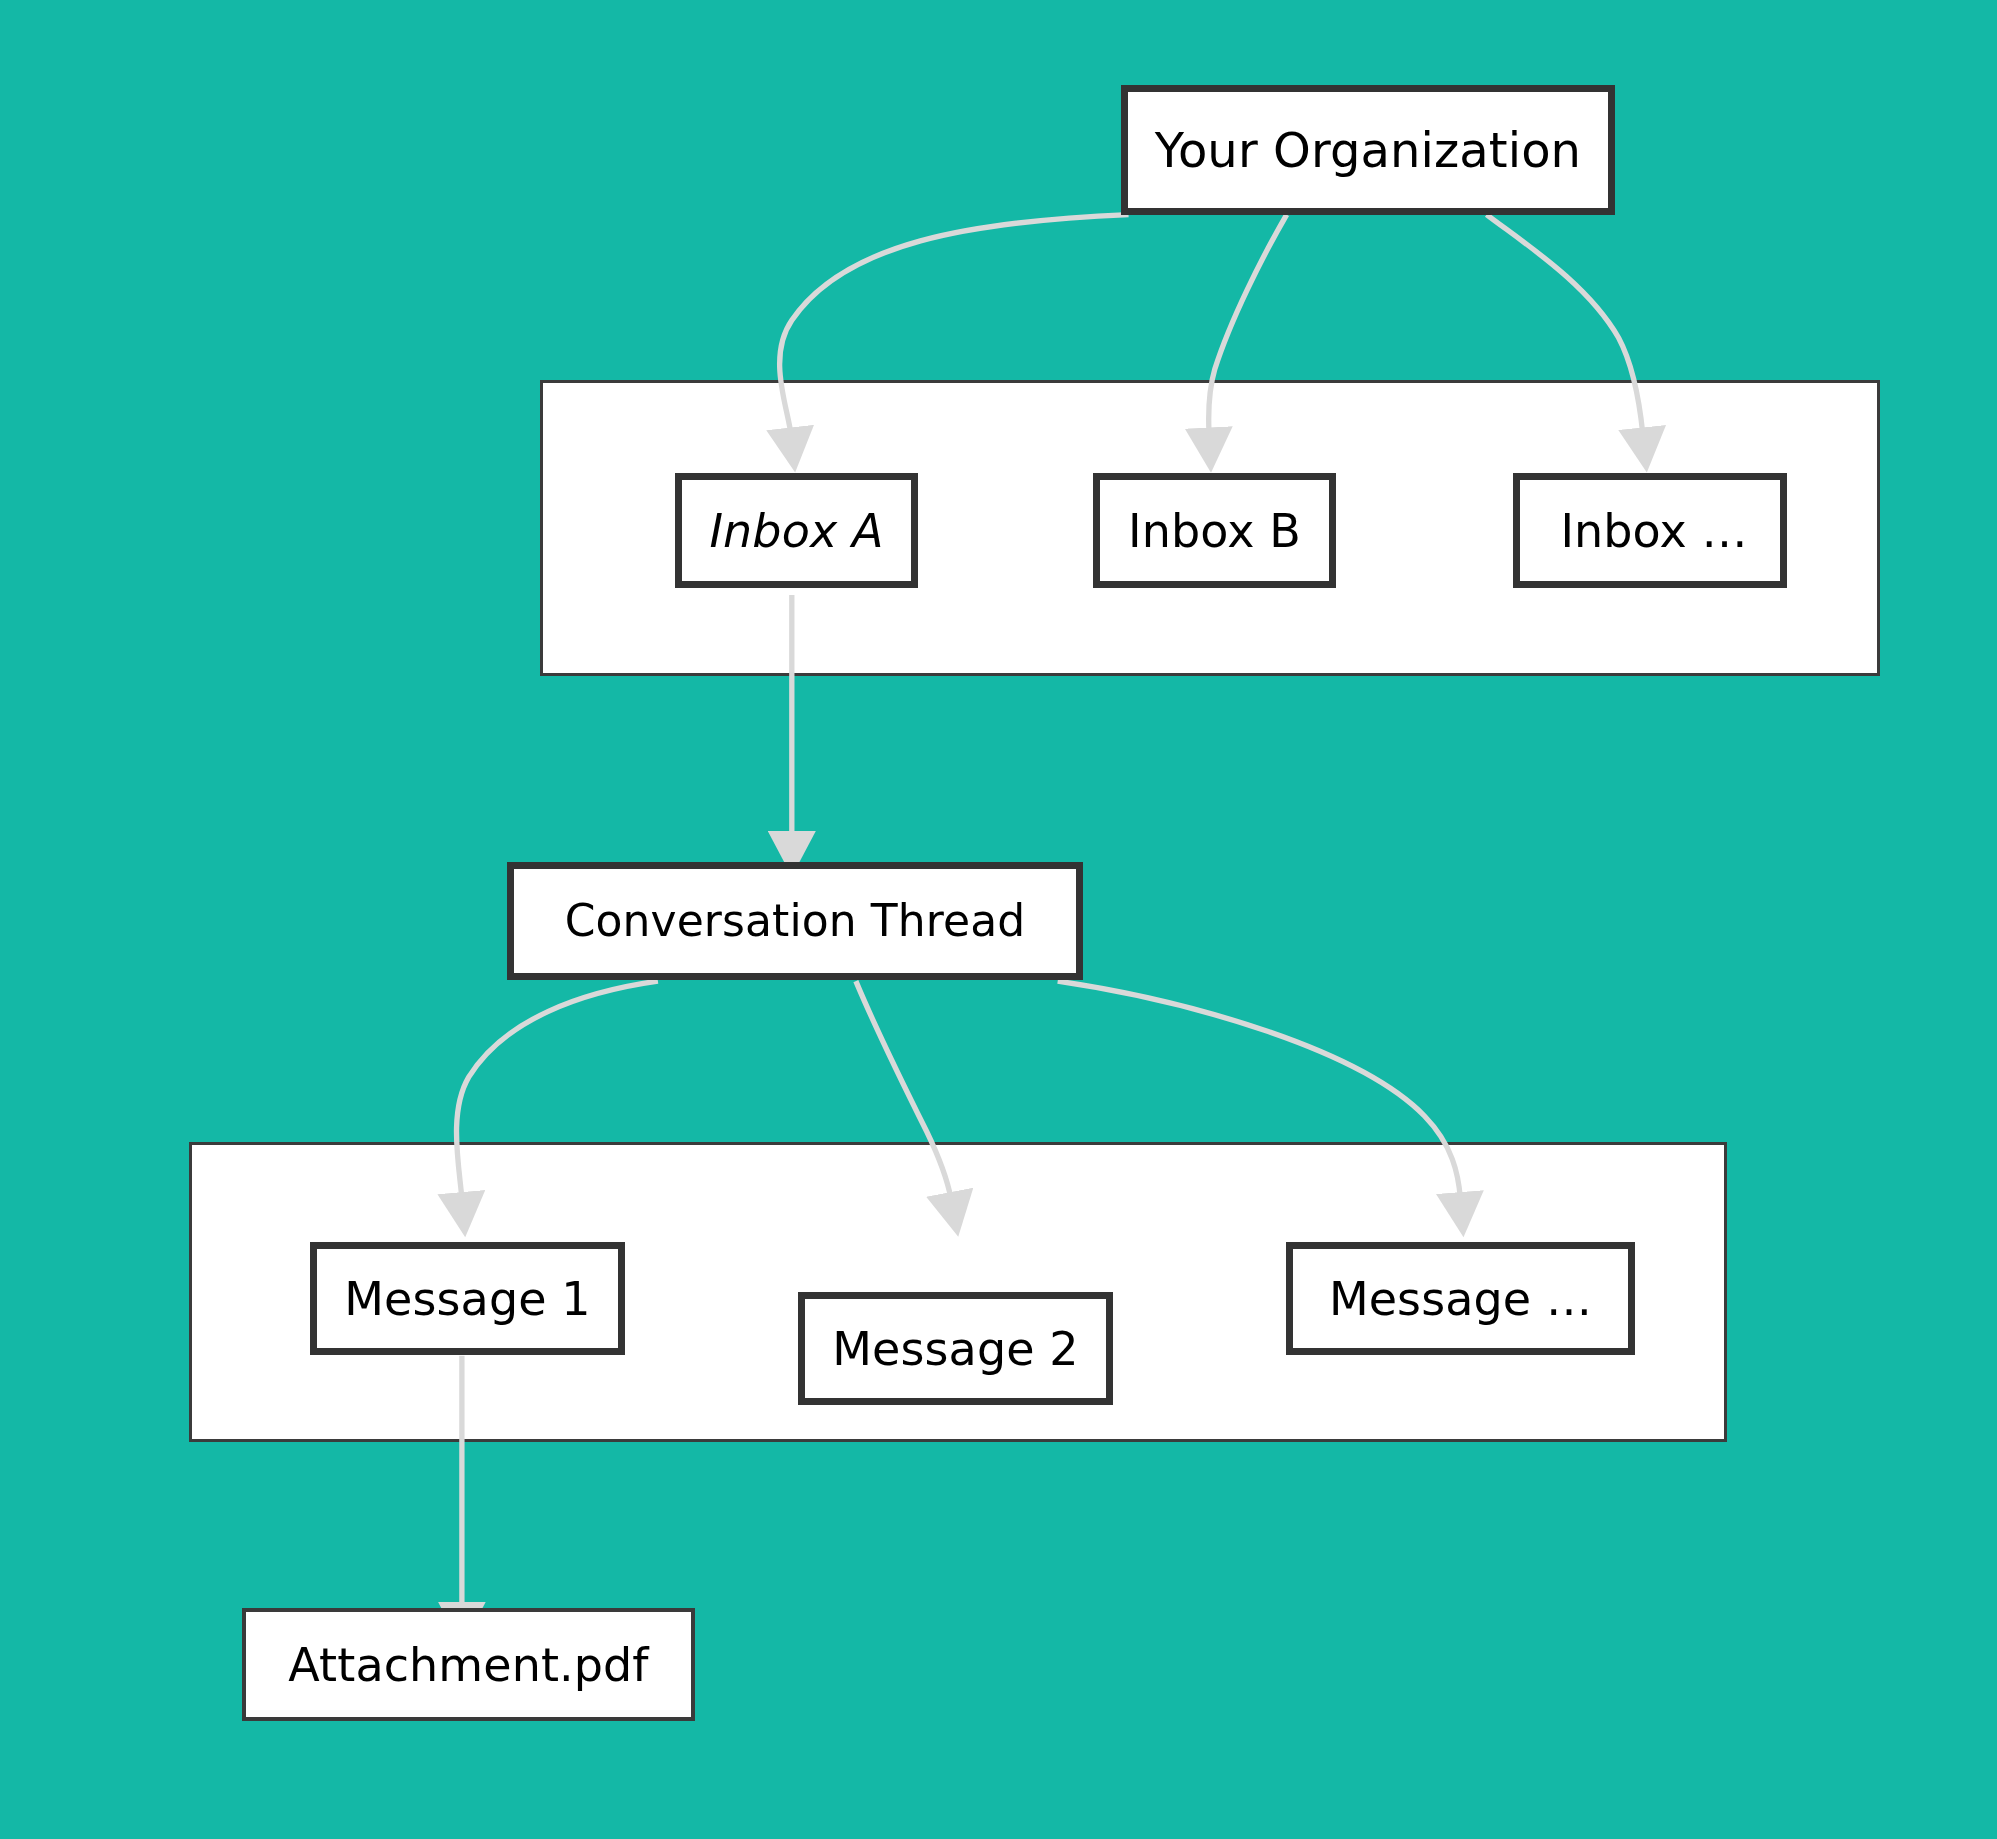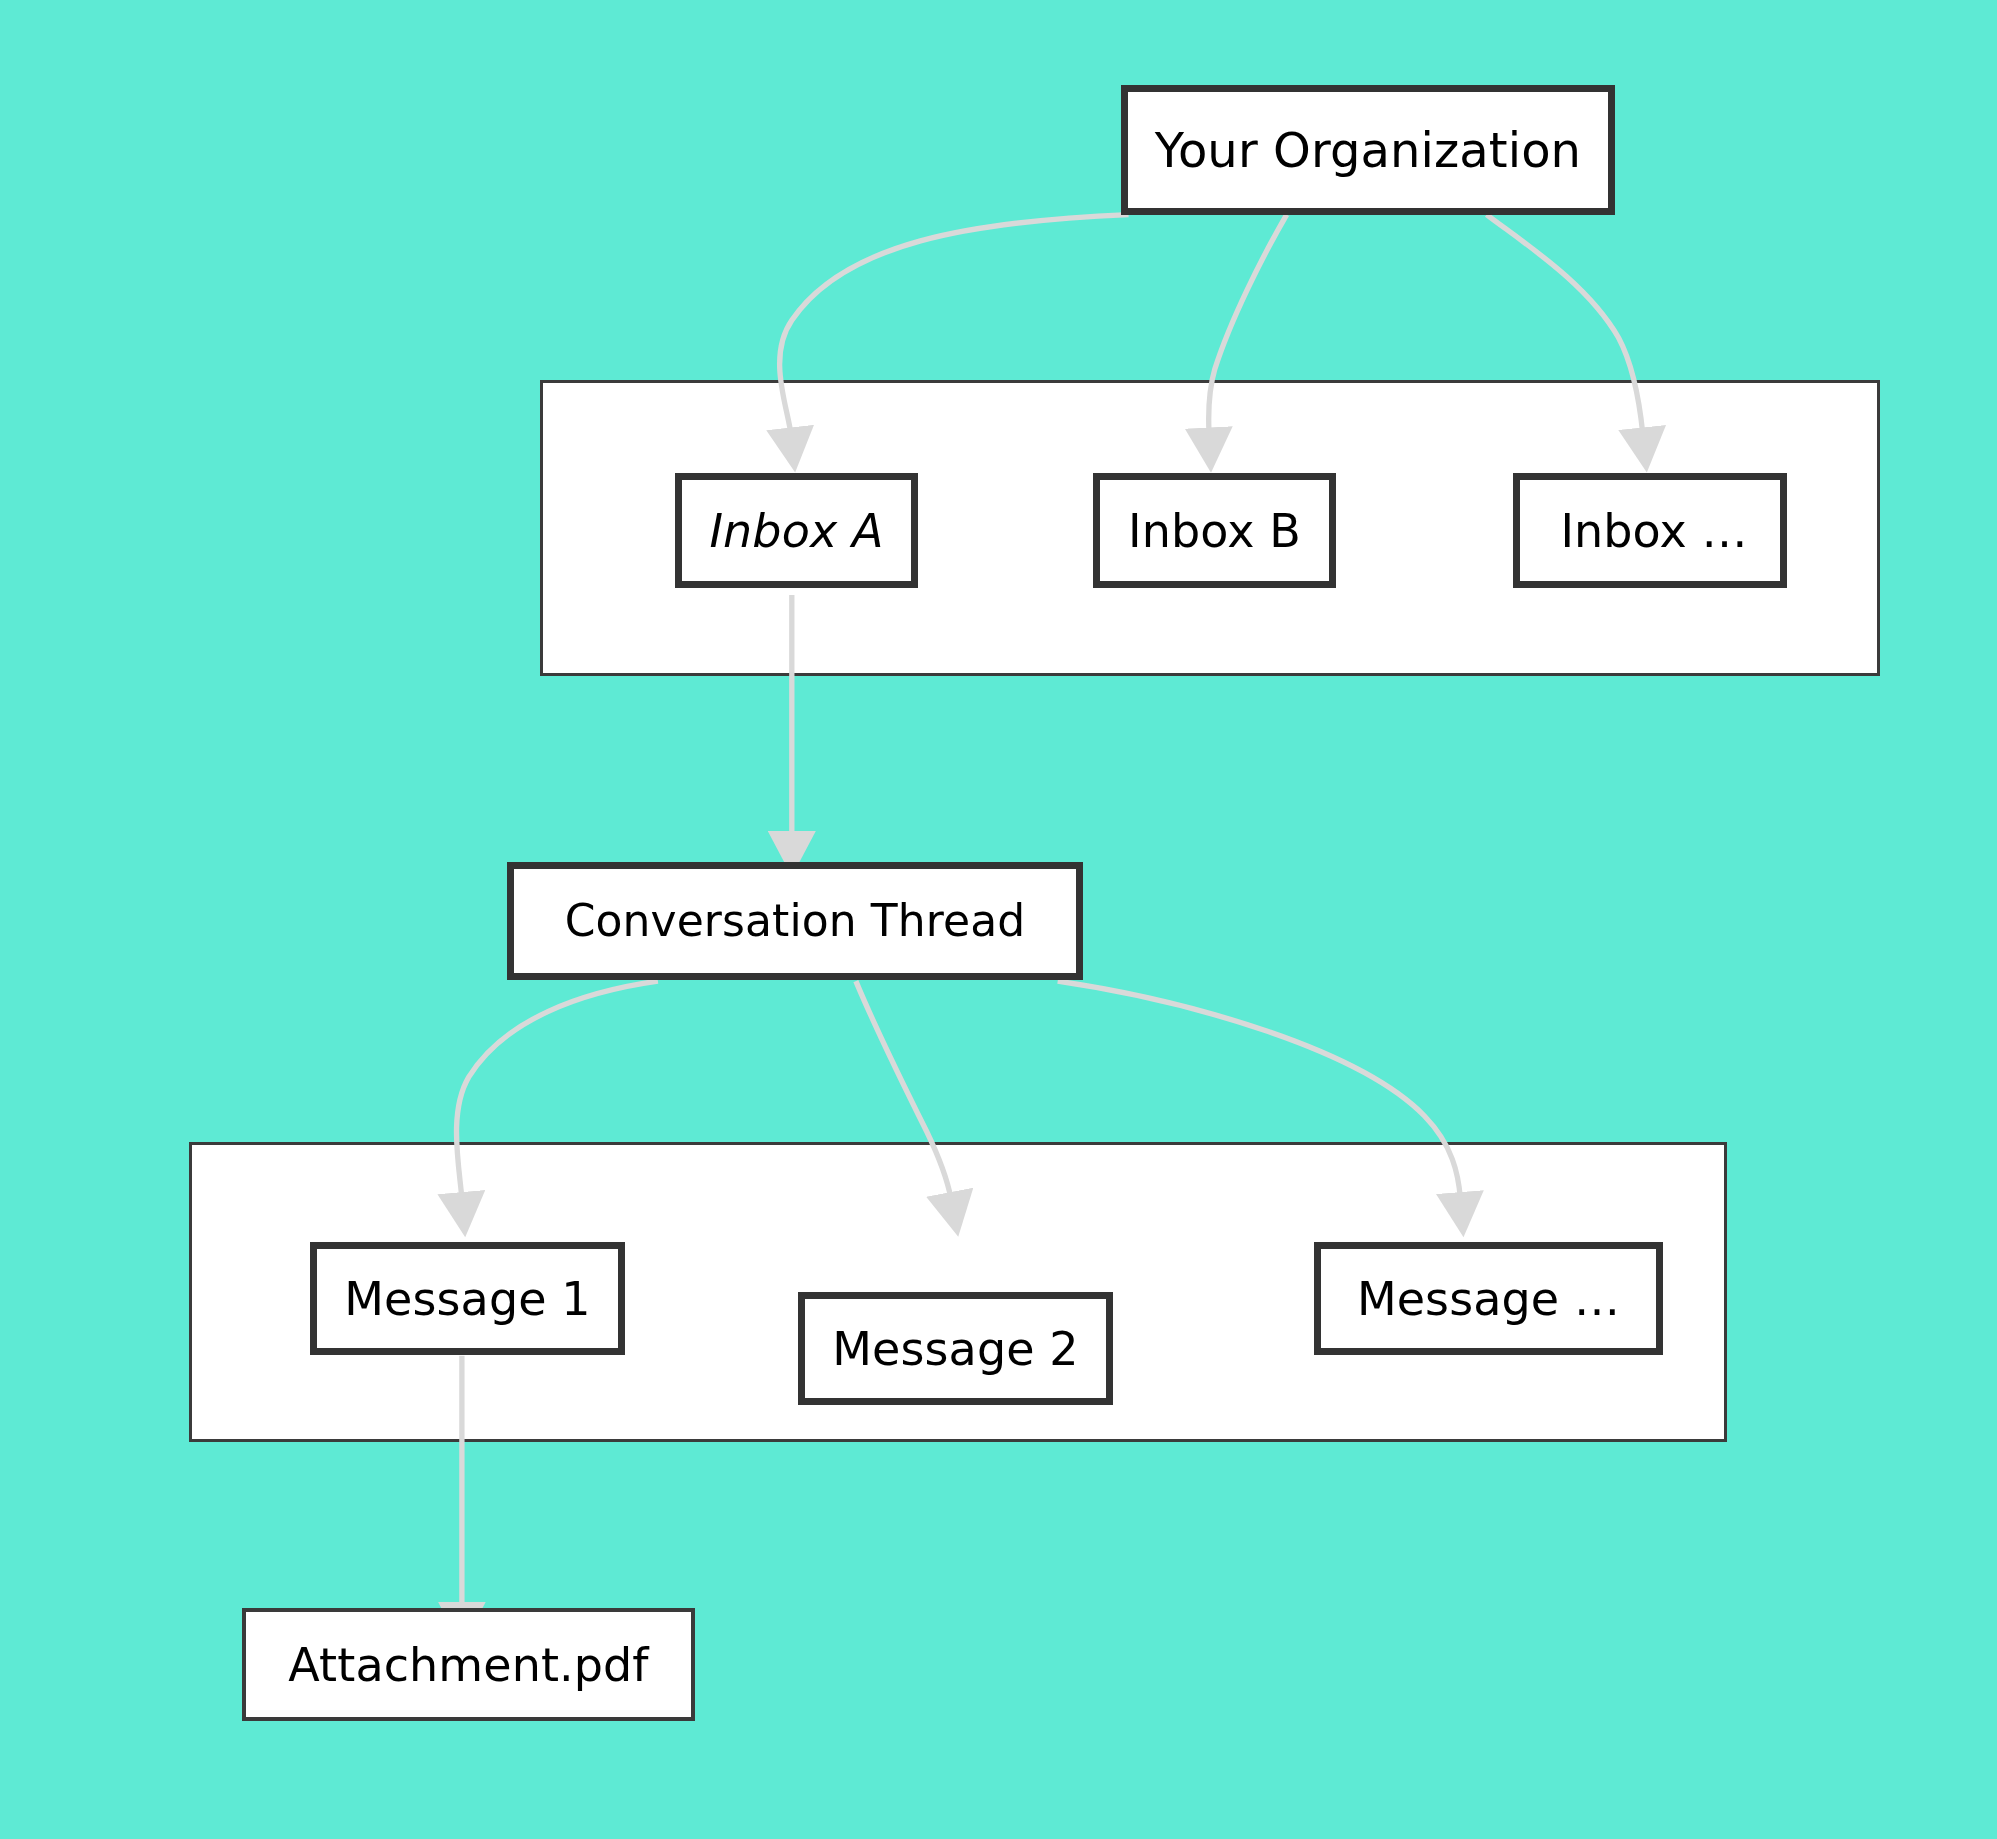--- a/index.html
+++ b/index.html
@@ -12,21 +12,21 @@
     height: 1840px;
     position: relative;
     overflow: hidden;
     font-family: "DejaVu Sans", sans-serif;
   }
   #canvas {
     position: absolute;
     inset: 0;
     width: 1997px;
     height: 1840px;
-    background: #5eead4;
+    background: #14b8a6;
   }
   
   #edge-layer {
     position: absolute;
     left: 0; top: 0;
     width: 1997px;
     height: 1840px;
     z-index: 5;
     pointer-events: none;
   }
@@ -122,21 +122,21 @@
   </div>
 
   <div class="node" style="left:310px; top:1242px; width:315px; height:113px;">
     <span class="node-label">Message 1</span>
   </div>
 
   <div class="node" style="left:798px; top:1292px; width:315px; height:113px;">
     <span class="node-label">Message 2</span>
   </div>
 
-  <div class="node" style="left:1286px; top:1242px; width:349px; height:113px;margin-left:28px;">
+  <div class="node" style="left:1286px; top:1242px; width:349px; height:113px;">
     <span class="node-label">Message …</span>
   </div>
 
   <div class="node thin" style="left:242px; top:1608px; width:453px; height:113px;">
     <span class="node-label">Attachment.pdf</span>
   </div>
 
 </div>
 
 

